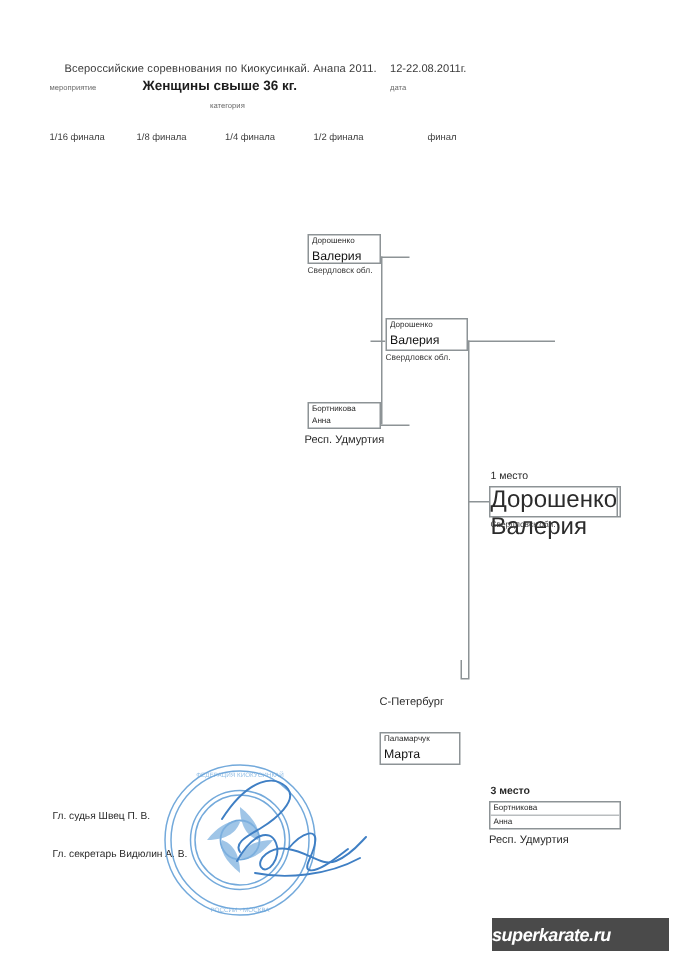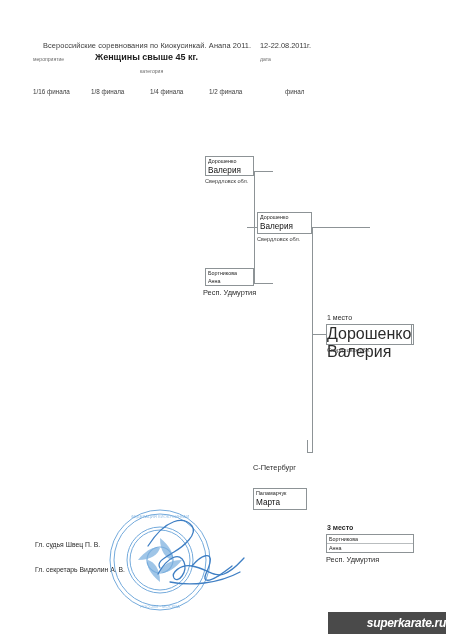--- a/index.html
+++ b/index.html
@@ -198,41 +198,41 @@
   
   .watermark {
     position: absolute;
     left: 328px;
     top: 612px;
     width: 118px;
     height: 22px;
     background: #4a4a4a;
     display: flex;
     align-items: center;
-    justify-content: flex-end;
+    justify-content: flex-start;
     overflow: hidden;
   }
   .watermark .wm-text {
     font-size: 12px;
     font-weight: bold;
     font-style: italic;
     color: #ffffff;
     letter-spacing: -0.3px;
     white-space: nowrap;
   }
 </style>
 </head>
 <body>
 
 <div id="page">
 
   <div class="hdr-title">Всероссийские соревнования по Киокусинкай. Анапа 2011.</div>
   <div class="lbl-event">мероприятие</div>
 
-  <div class="hdr-category">Женщины свыше 45 кг.</div>
+  <div class="hdr-category">Женщины свыше 36 кг.</div>
   <div class="lbl-category">категория</div>
 
   <div class="hdr-date">12-22.08.2011г.</div>
   <div class="lbl-date">дата</div>
 
   <div class="round" style="left:33px;">1/16 финала</div>
   <div class="round" style="left:91px;">1/8 финала</div>
   <div class="round" style="left:150px;">1/4 финала</div>
   <div class="round" style="left:209px;">1/2 финала</div>
   <div class="round" style="left:285px;">финал</div>

